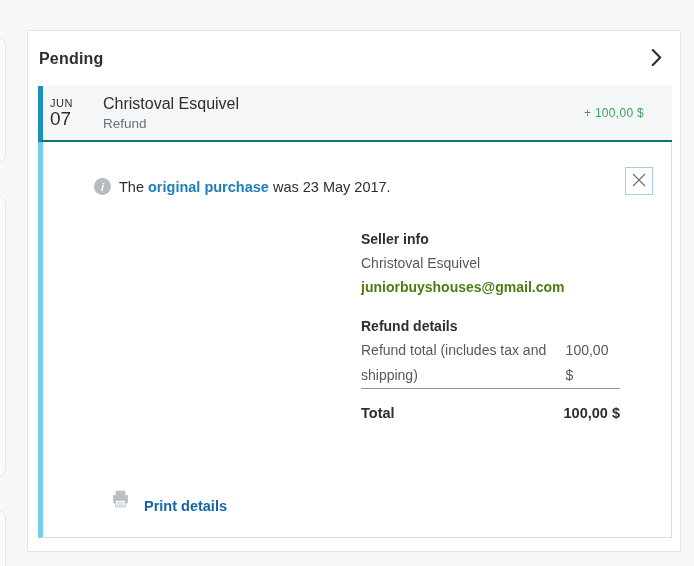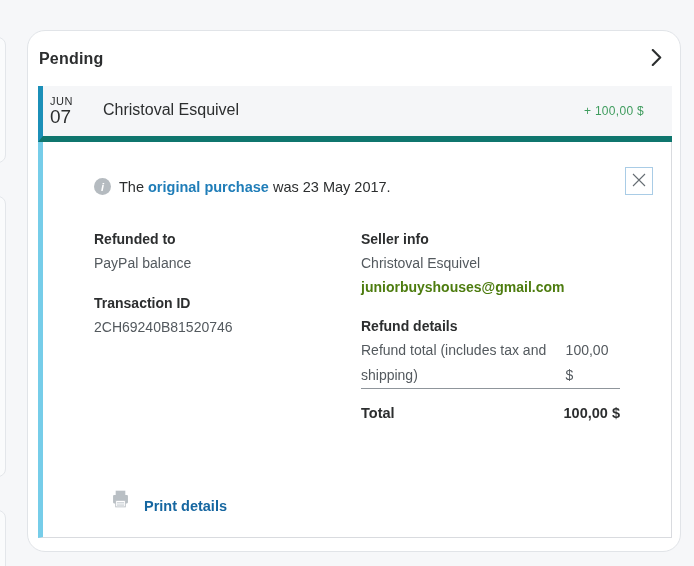--- a/index.html
+++ b/index.html
@@ -22,21 +22,21 @@
   .bg-card.c2 { top: 196px; height: 281px; }
   .bg-card.c3 { top: 510px; height: 90px; }
 
   
   .card {
     position: absolute;
     left: 27px; top: 30px;
     width: 654px; height: 522px;
     background: #ffffff;
     border: 1px solid #e1e4e8;
-    border-radius: 18px;
+    border-radius: 2px;
   }
   .card-header {
     position: relative;
     height: 55px;
     display: flex; align-items: center;
     padding-left: 11px;
   }
   .card-title { font-size: 16px; font-weight: bold; letter-spacing: .2px; }
   .chevron-btn {
     position: absolute; right: 14px; top: 18px;
@@ -44,21 +44,21 @@
     display: flex; align-items: center; justify-content: center;
     cursor: pointer; background: none; border: none;
   }
 
   
   .txn-row {
     position: absolute;
     left: 10px; right: 8px; top: 55px; height: 56px;
     background: #f5f6f8;
     border-left: 5px solid #1b8fb8;
-    border-bottom: 6px solid #0f766e;
+    border-bottom: 2px solid #0f766e;
     display: flex; align-items: center;
     cursor: pointer;
   }
   .txn-date { margin-left: 7px; width: 42px; line-height: 1.1; }
   .txn-month { font-size: 11px; letter-spacing: .5px; }
   .txn-day { font-size: 19px; }
   .txn-names { margin-left: 11px; }
   .txn-name { font-size: 16px; margin-bottom: 3px; }
   .txn-type { font-size: 13.5px; color: #68707a; }
   .txn-amount {
@@ -143,49 +143,40 @@
     </button>
   </div>
 
   <div class="txn-row">
     <div class="txn-date">
       <div class="txn-month">JUN</div>
       <div class="txn-day">07</div>
     </div>
     <div class="txn-names">
       <div class="txn-name">Christoval Esquivel</div>
+      <div class="txn-type">Refund</div>
     </div>
     <div class="txn-amount">+ 100,00 $</div>
   </div>
 
   <div class="detail-panel">
 
     <div class="info-icon">i</div>
     <div class="info-text">
       <span>The </span><span class="info-link">original purchase</span><span> was 23 May 2017.</span>
     </div>
 
     <button class="close-btn">
       <span>
         <svg width="16" height="16" viewBox="0 0 16 16">
             <path d="M2 2l12 12M14 2L2 14" stroke="#666d73" stroke-width="1.1" fill="none"></path>
           </svg>
       </span>
     </button>
 
-    <div class="col col-left">
-      <div class="field-group">
-        <div class="field-label">Refunded to</div>
-        <div class="field-value">PayPal balance</div>
-      </div>
-      <div class="field-group">
-        <div class="field-label">Transaction ID</div>
-        <div class="field-value">2CH69240B81520746</div>
-      </div>
-    </div>
 
     <div class="col col-right">
       <div class="field-group">
         <div class="field-label">Seller info</div>
         <div class="field-value">Christoval Esquivel</div>
         <div class="email-link">juniorbuyshouses@gmail.com</div>
       </div>
       <div class="refund-block">
         <div class="field-label">Refund details</div>
         <div class="line-item">

